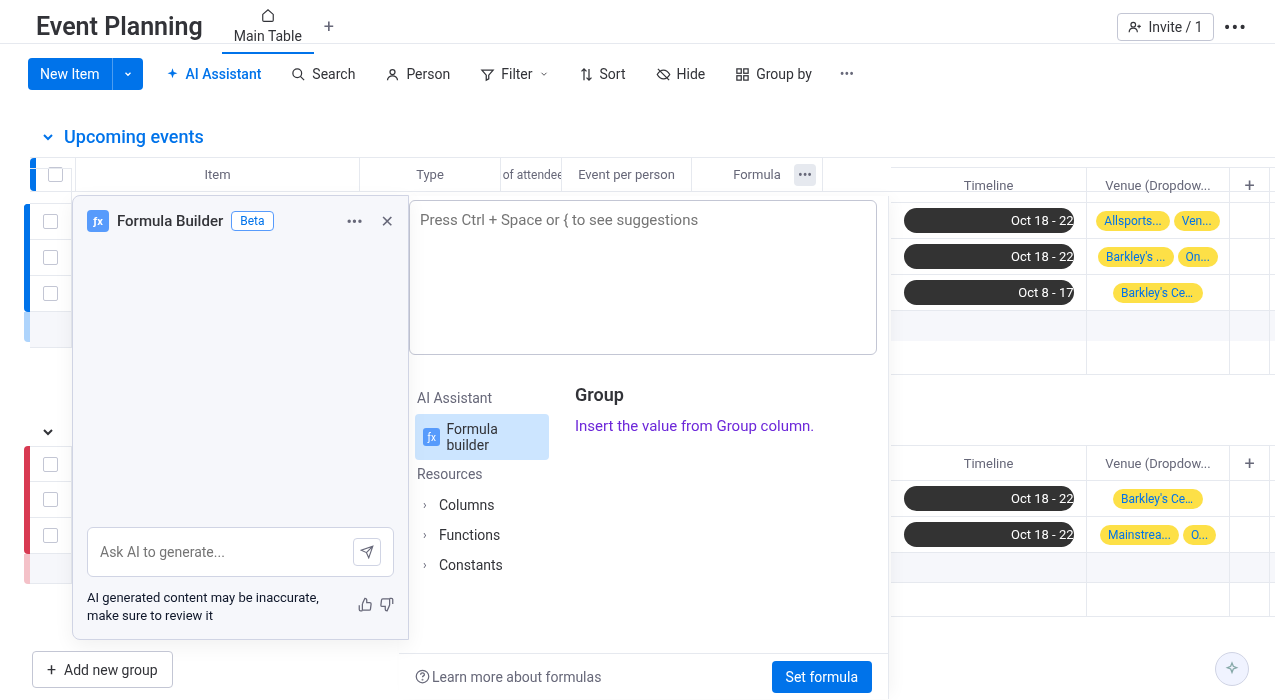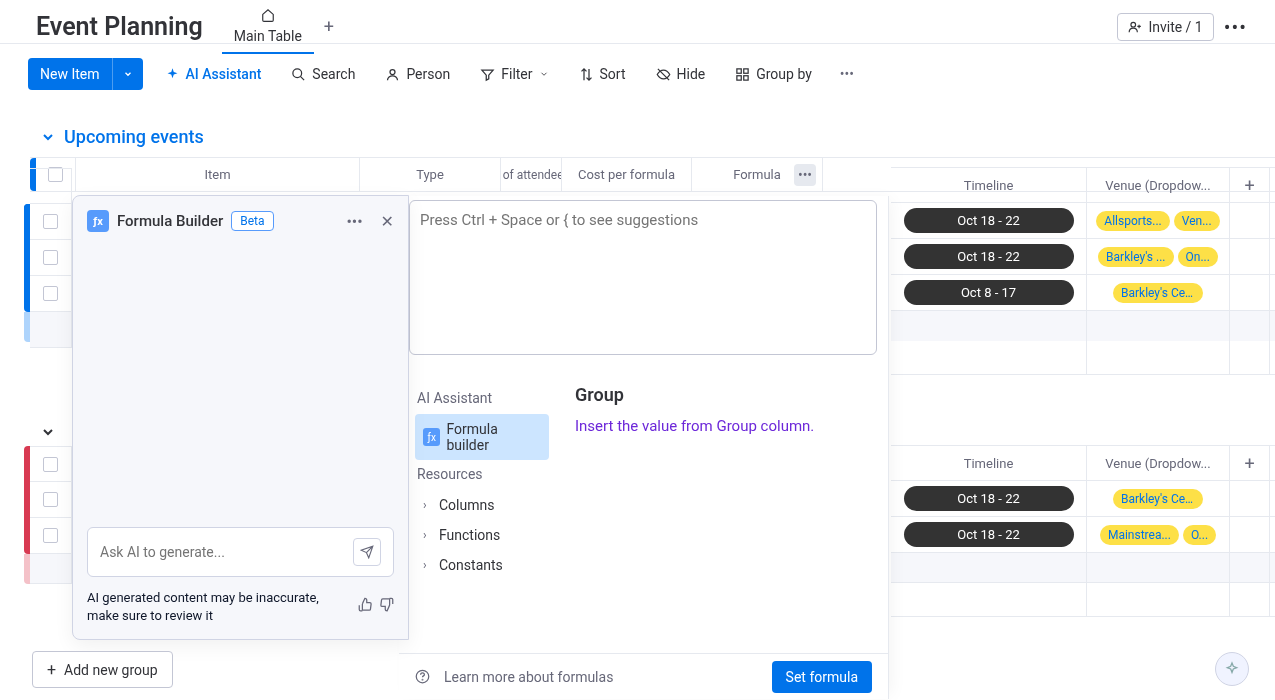--- a/index.html
+++ b/index.html
@@ -40,21 +40,21 @@
 .col-type { width: 141px; }
 .col-attendees { width: 61px; }
 .col-cost { width: 130px; }
 .col-formula { width: 131px; position: relative; }
 
 .col-formula.header-cell { }
 .formula-menu-btn { position:absolute; right:6px; top:50%; transform:translateY(-50%); width:22px;height:22px; border-radius:4px; background:#e6e9ef; display:flex;align-items:center;justify-content:center; font-size:14px; color:#676879; cursor:pointer;}
 
 .left-bar { width: 6px; background: #0073ea; height:100%; border-radius: 4px 0 0 4px;}
 
-.timeline-pill { background: #333; color: #fff; border-radius: 20px; padding: 5px 0; font-size: 13px; width: 170px; text-align: center; }
+.timeline-pill { background: #333; color: #fff; border-radius: 20px; padding: 5px 0; font-size: 13px; width: 170px; text-align: right; }
 .venue-tags { display:flex; gap:4px; overflow:hidden;}
 .venue-tag { background: #fde047; color: #0073ea; border-radius: 12px; padding: 3px 8px; font-size: 12px; white-space:nowrap; max-width: 90px; overflow:hidden; text-overflow:ellipsis;}
 
 
 .right-table { position: absolute; left: 891px; top: 167px; width: 384px; }
 .right-table .rh, .right-table .rr { display:flex; height:36px; border-bottom:1px solid #e6e9ef; align-items:center;}
 .right-table .rh { border-top:1px solid #e6e9ef; color:#676879; font-size:13px;}
 .rcell { border-right:1px solid #e6e9ef; height:100%; display:flex;align-items:center;justify-content:center; padding:0 6px; overflow:hidden;}
 .r-timeline{width:196px;} .r-venue{width:143px;} .r-add{width:40px; color:#676879; font-size:18px; cursor:pointer;}
 
@@ -81,21 +81,21 @@
 .fe-cols { display:flex; padding-top:18px; position:absolute; top:170px; left:0; right:0; bottom:46px;}
 .fe-left { width: 160px; padding: 0 10px 0 16px;}
 .fe-section-title { color:#676879; font-size:14px; margin: 6px 0 8px 2px;}
 .fe-item { display:flex; align-items:center; gap:6px; padding:7px 8px; border-radius:4px; cursor:pointer; font-size:14px; color:#323338;}
 .fe-item.active { background:#cce5ff;}
 .fe-item .chev { color:#676879; font-size:12px; width:10px;}
 .fe-right { flex:1; padding: 0 16px;}
 .fe-right-title { font-size:18px; font-weight:600; margin-bottom:12px;}
 .fe-right-desc { font-size:15px; color:#6d28d9;}
 .fe-footer { position:absolute; left:0; right:0; bottom:0; height:46px; display:flex; align-items:center; padding: 0 16px; border-top:1px solid #e6e9ef; gap:12px;}
-.learn-more { display:flex; align-items:center; gap:14px; color:#676879; font-size:14px; cursor:pointer;}
+.learn-more { display:flex; align-items:center; gap:2px; color:#676879; font-size:14px; cursor:pointer;}
 .set-formula-btn { margin-left:auto; background:#0073ea; color:#fff; border:none; border-radius:4px; padding:8px 14px; font-size:14px; cursor:pointer;}
 
 
 .left-check-col { position:absolute; left:30px; top:168px; width:42px;}
 .left-check-col .chk-row{height:36px;display:flex;align-items:center;justify-content:center;border-right:1px solid #e6e9ef;border-bottom:1px solid #e6e9ef;}
 .left-check-col .chk-row:first-child{border-top:1px solid #e6e9ef;}
 
 
 .add-group { position:absolute; left:32px; bottom:12px; border:1px solid #c3c6d4; border-radius:4px; padding:8px 14px; display:flex; align-items:center; gap:8px; font-size:14px; color:#323338; cursor:pointer; background:#fff;}
 
@@ -202,21 +202,21 @@
 
 <div class="table-wrap">
   <div class="table-header-row">
     <div class="left-bar"></div>
     <div class="chk-cell">
         <div class="chk"></div>
       </div>
     <div class="cell col-item">Item</div>
     <div class="cell col-type">Type</div>
     <div class="cell col-attendees" style="font-size:12px;"># of attendees</div>
-    <div class="cell col-cost">Cost per formula</div>
+    <div class="cell col-cost">Event per person</div>
     <div class="cell col-formula header-cell">
       <span>Formula</span>
       <div class="formula-menu-btn">•••</div>
     </div>
   </div>
 </div>
 
 <div class="left-check-col">
   <div class="chk-row"></div>
   <div class="chk-row">

